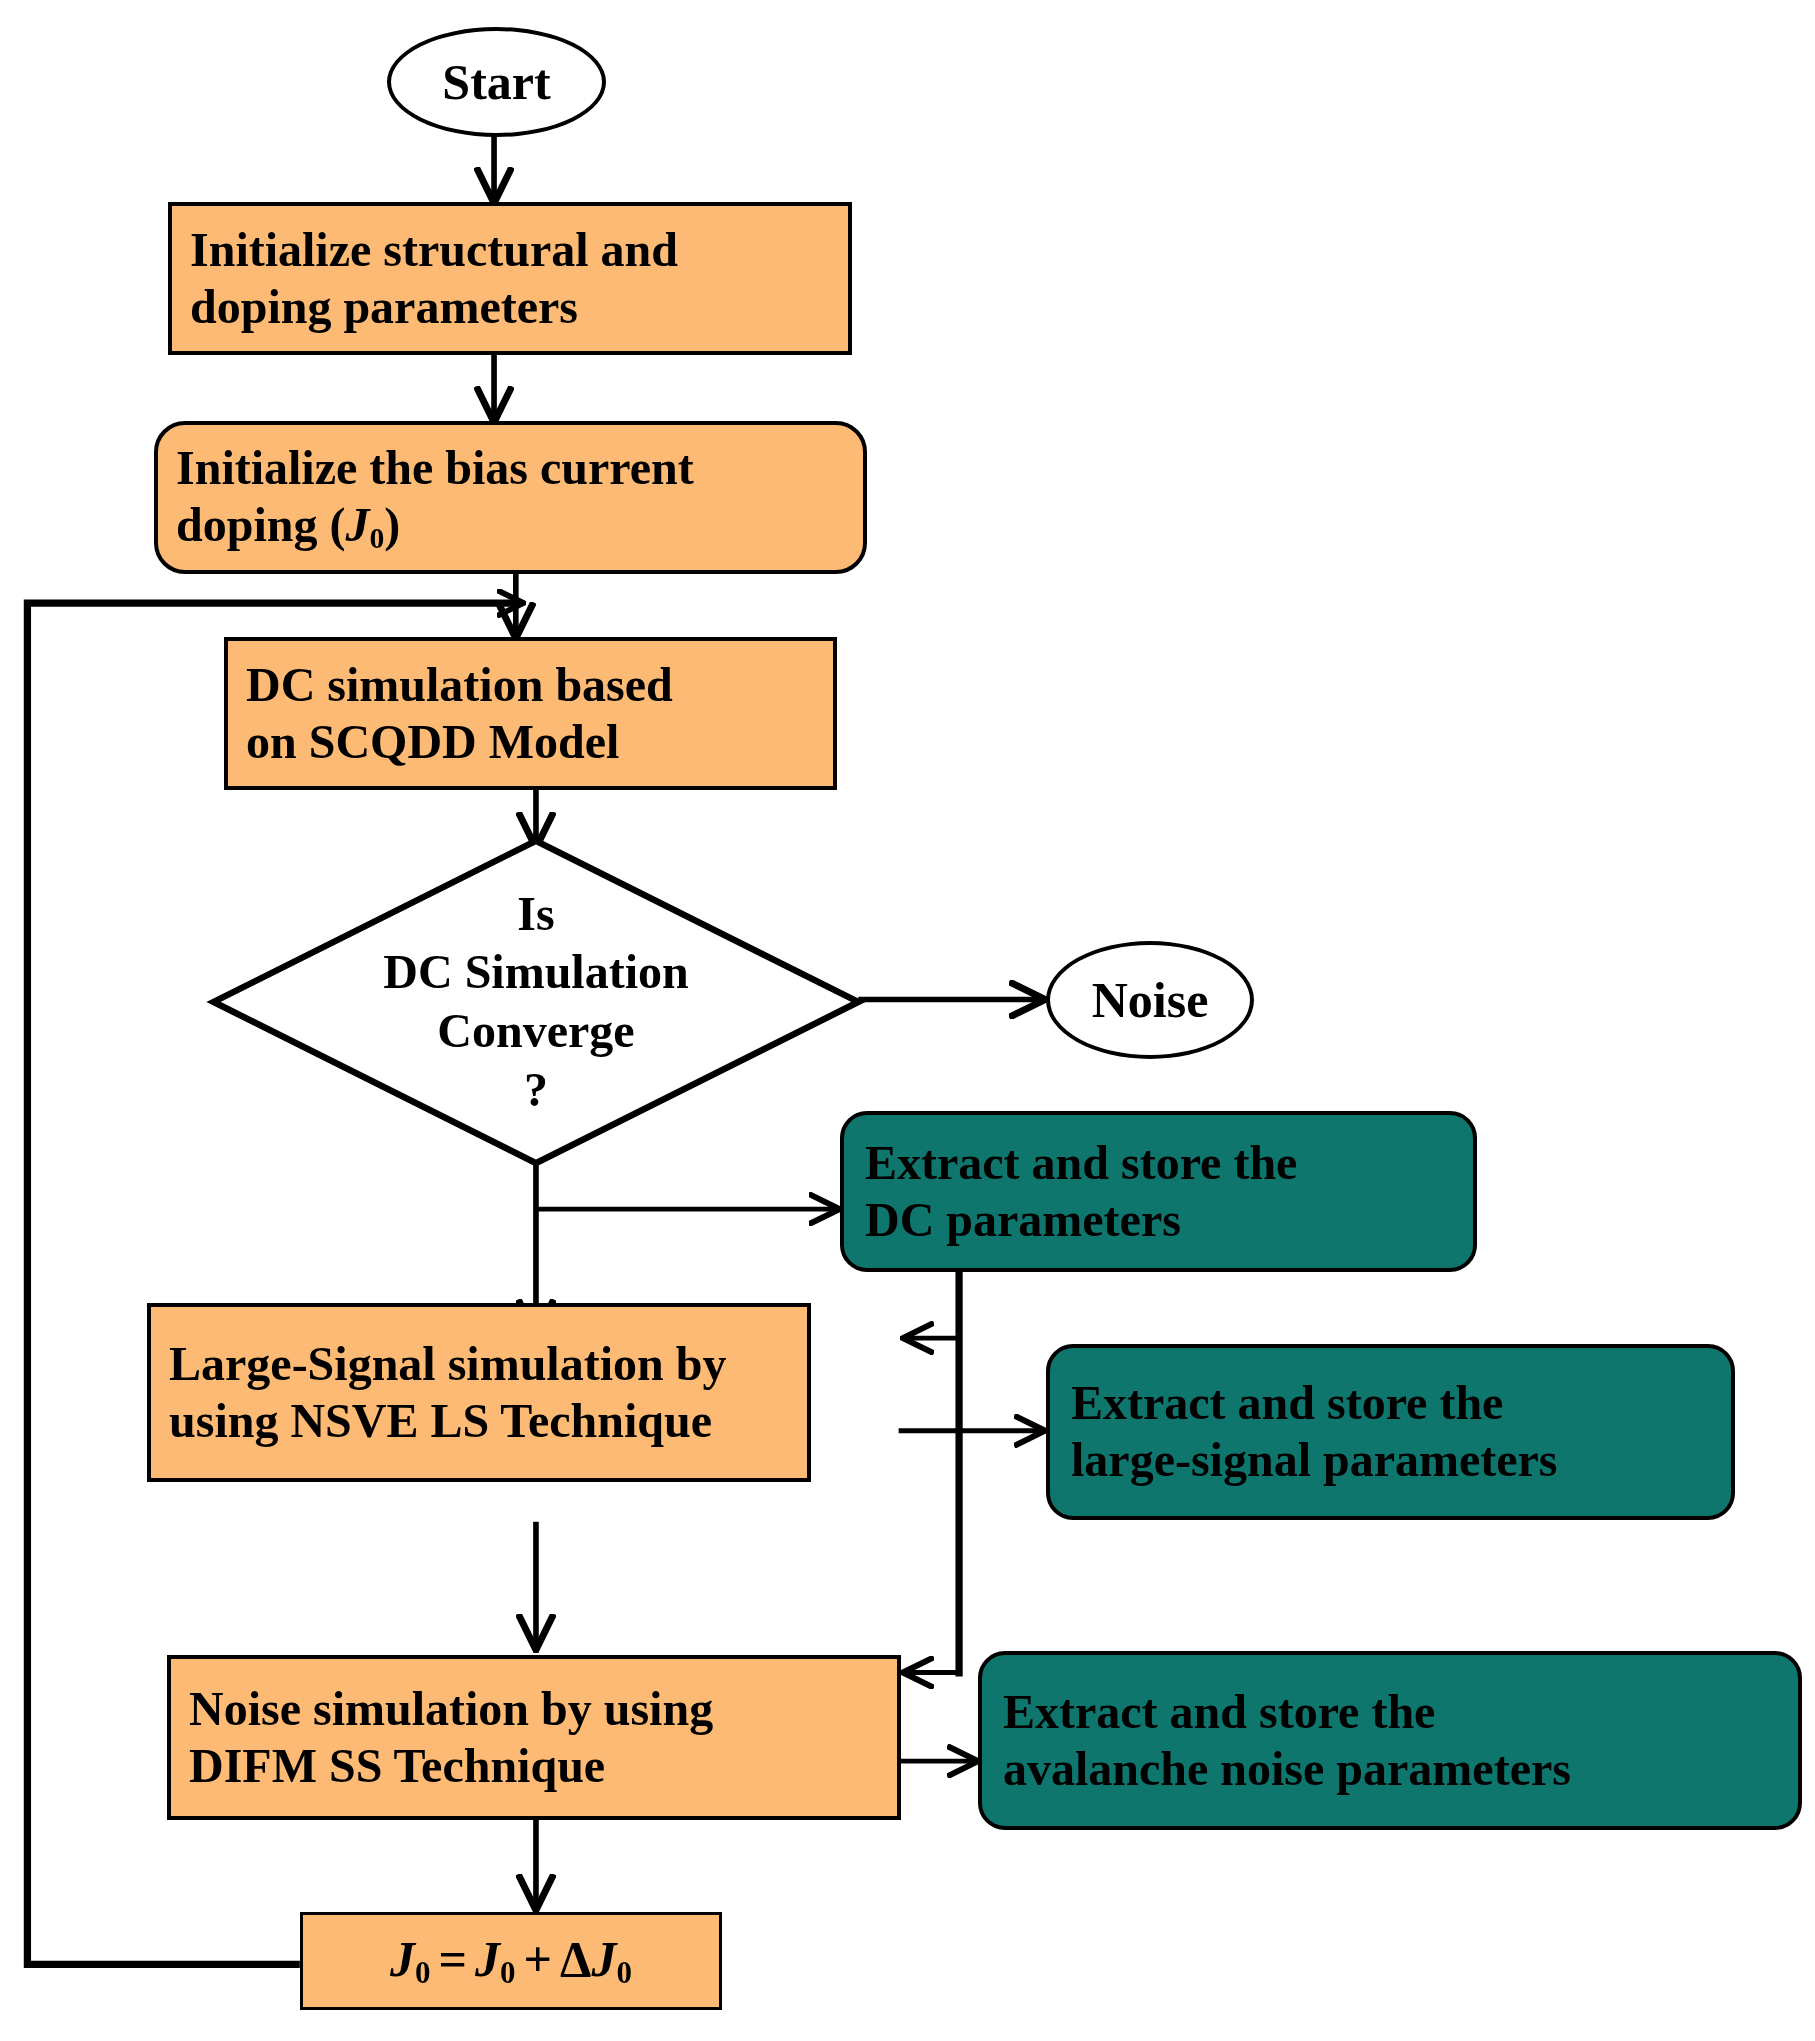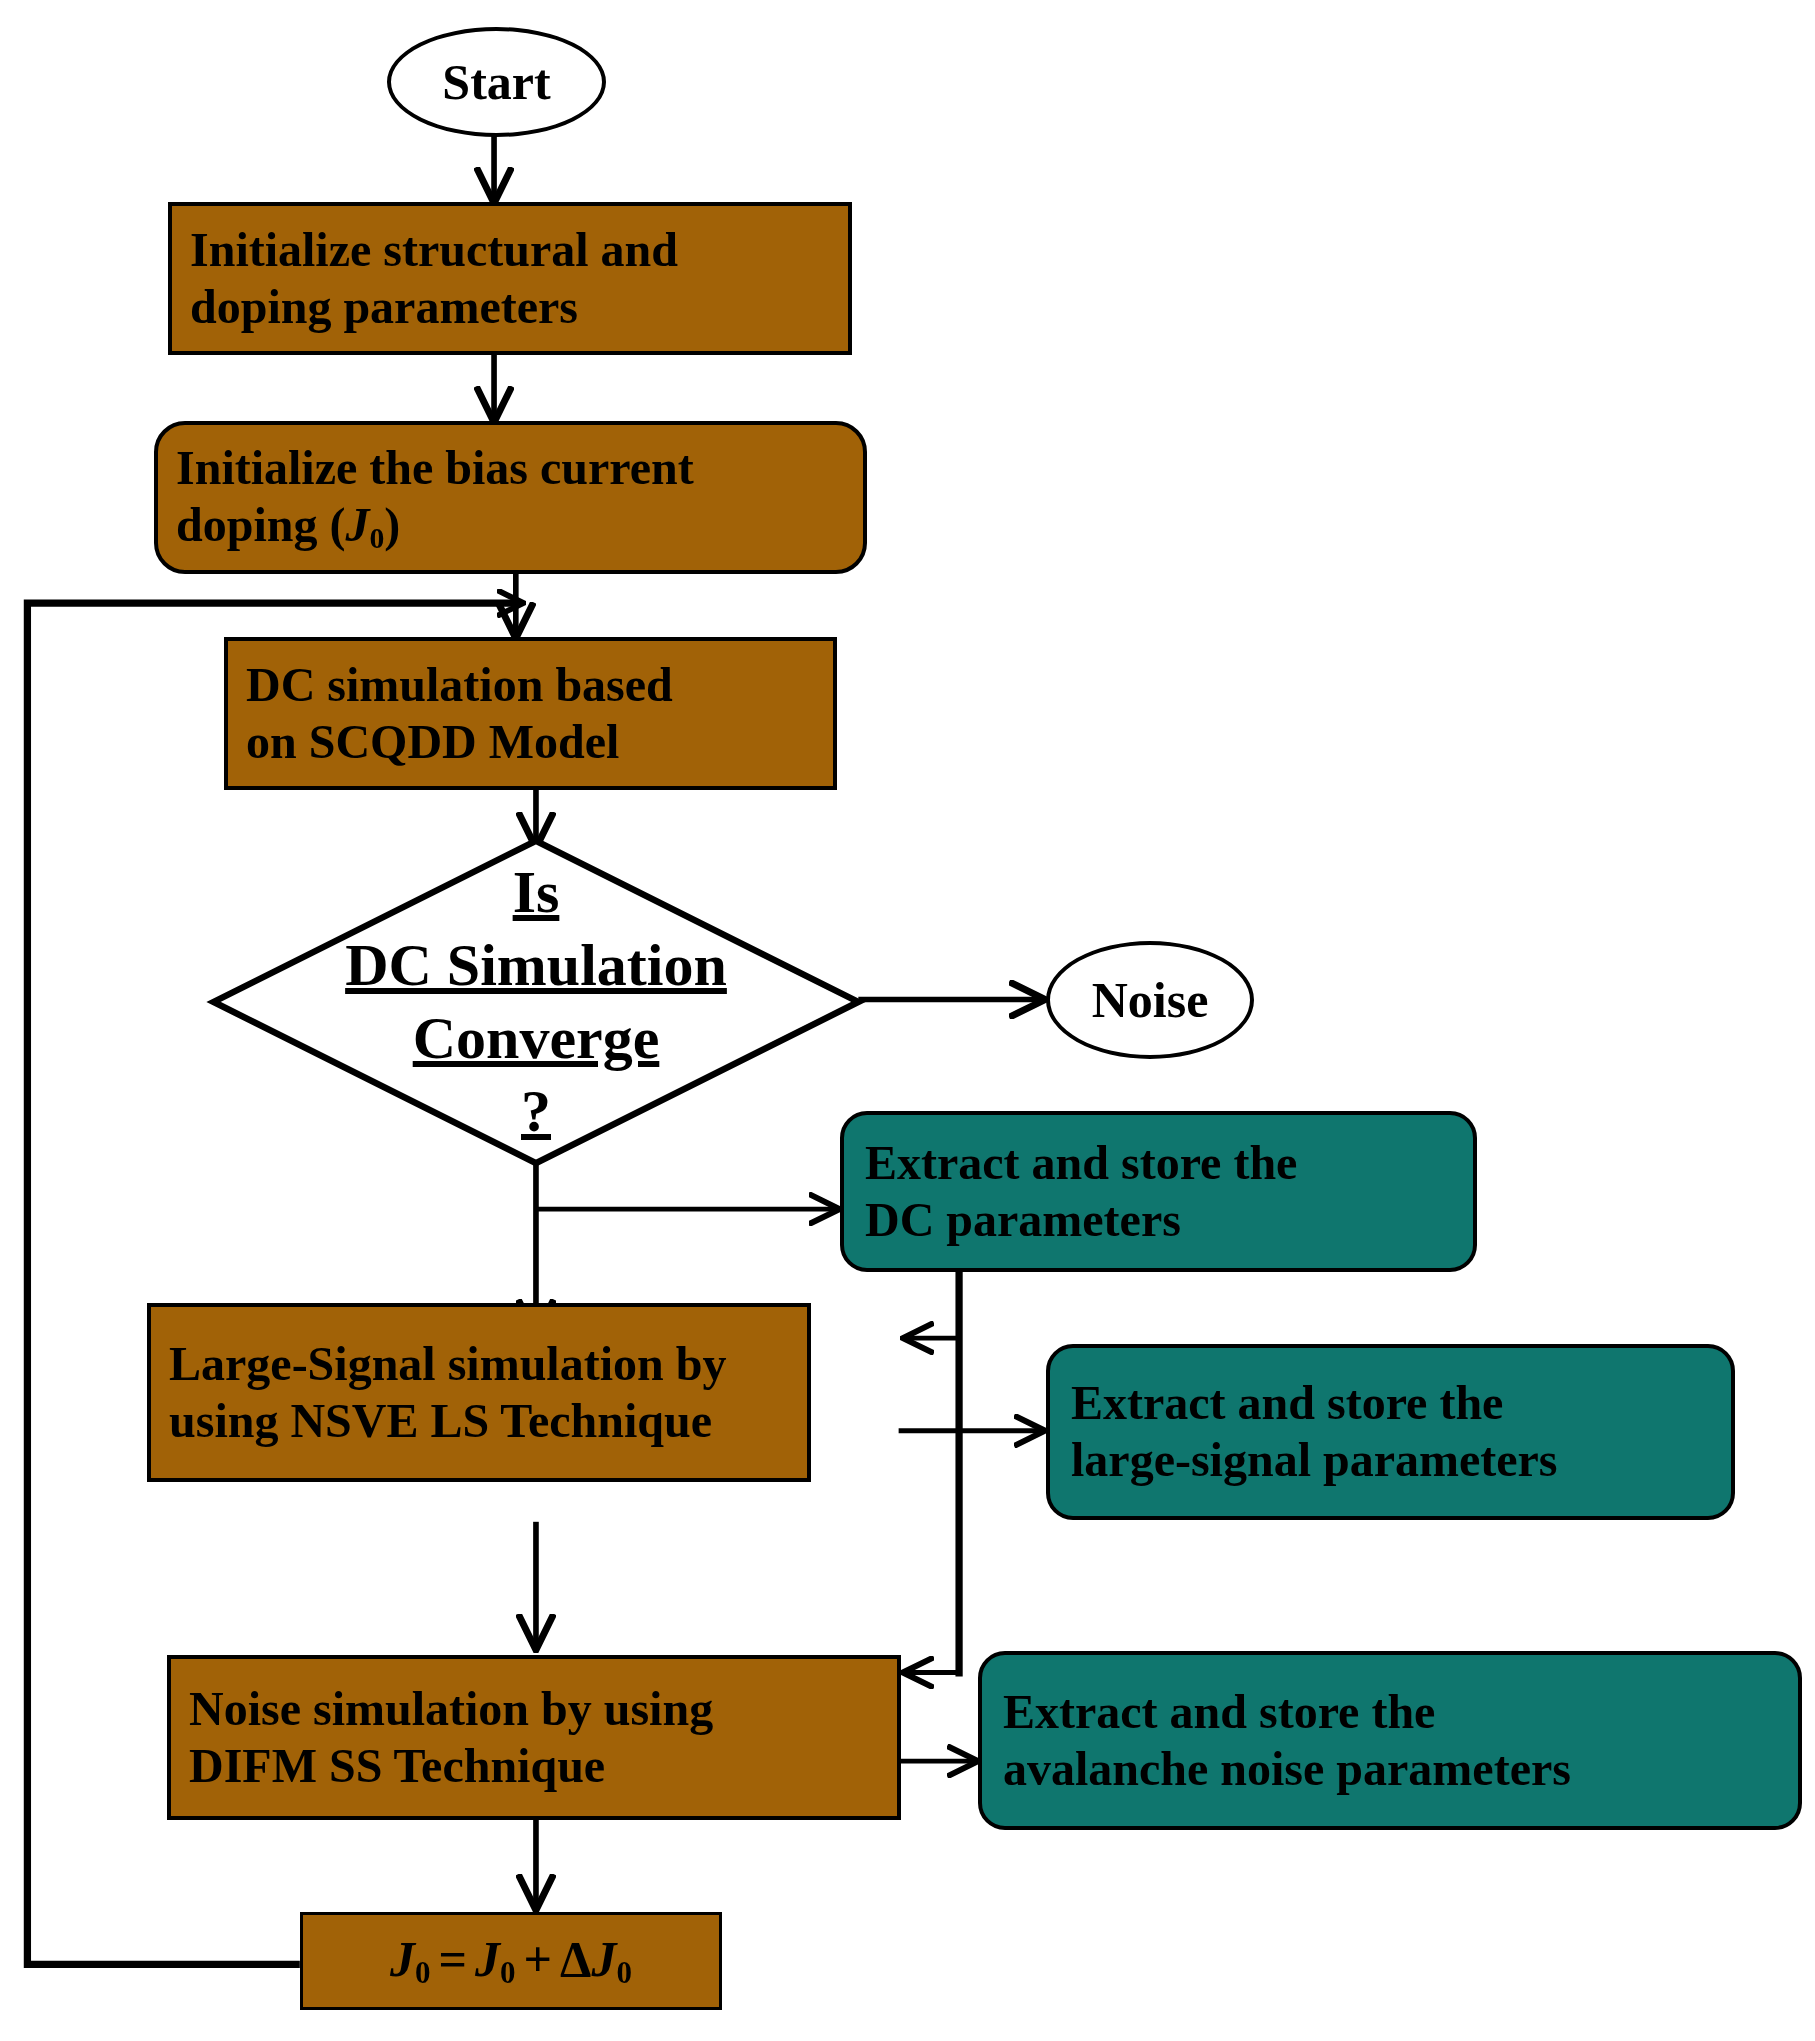--- a/index.html
+++ b/index.html
@@ -29,21 +29,21 @@
     align-items: center;
     justify-content: flex-start;
     font-family: "Liberation Serif", "DejaVu Serif", serif;
     font-weight: bold;
     color: #000000;
     line-height: 1.18;
     z-index: 5;
   }
   .rect-node {
     border: 4px solid #000000;
-    background: #a16207;
+    background: #fdba74;
     padding: 4.8px 11.3px 4.8px 18px;
     font-size: 48px;
   }
   .rect-node.thin {
     border-width: 3.2px;
   }
   .gray-node {
     border: 4.8px solid #000000;
     background: #0f766e;
     border-radius: 27px;
@@ -59,26 +59,25 @@
   }
   .diamond-label {
     position: absolute;
     display: flex;
     flex-direction: column;
     align-items: center;
     justify-content: center;
     text-align: center;
     font-family: "Liberation Serif", "DejaVu Serif", serif;
     font-weight: bold;
-    font-size: 60px;
+    font-size: 48px;
     line-height: 1.22;
     color: #000000;
     z-index: 6;
     pointer-events: none;
-    text-decoration: underline;
   }
   .formula-node {
     justify-content: center;
     font-size: 50px;
     font-style: italic;
     padding: 3.2px 8px;
   }
   .formula-node .op {
     font-style: normal;
     padding: 0 8px;

